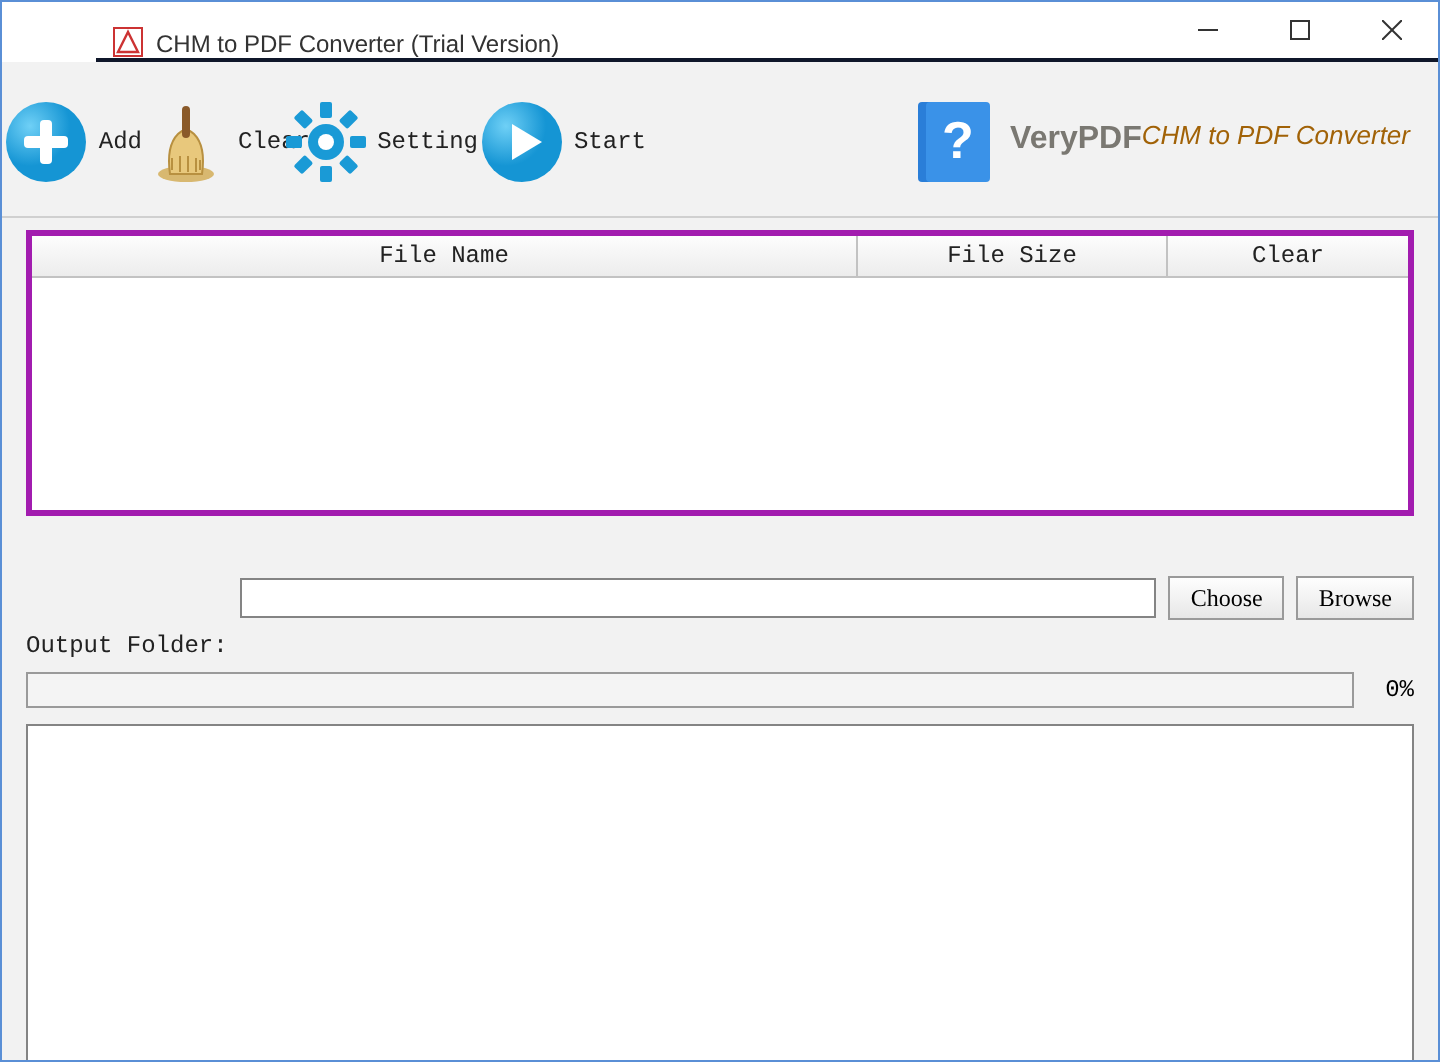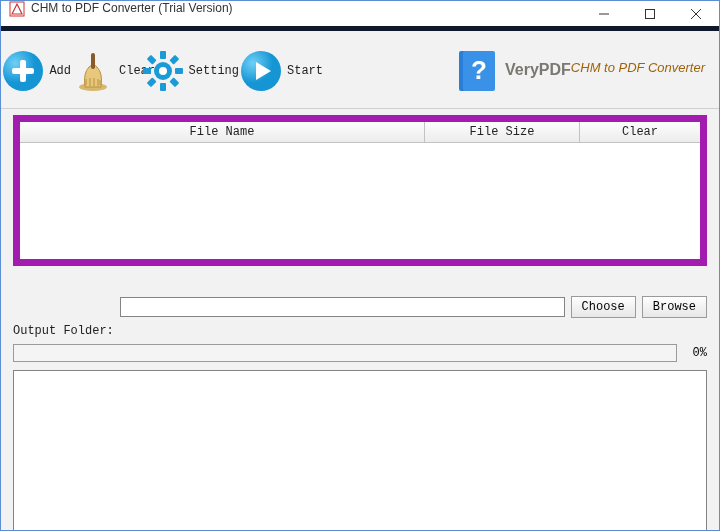--- a/index.html
+++ b/index.html
@@ -10,23 +10,24 @@
     width: 720px;
     height: 531px;
     overflow: hidden;
     border: 1px solid #5a8fd6;
   }
   
   .titlebar {
     height: 30px;
     background: #fff;
     display: flex;
-    align-items: flex-start;
-    border-bottom: 5px solid #0f172a;
+    align-items: flex-end;
+    border-bottom: 2px solid #0f172a;
     padding-left: 8px;
+    margin-left: 47px;
   }
   .app-icon {
     width: 16px; height: 16px;
     margin-right: 6px;
   }
   .title-text {
     flex: 1;
     font-size: 12px;
     color: #333;
   }
@@ -74,21 +75,21 @@
   .brand-text { display:flex;flex-direction:row;line-height:1.15; }
   .brand-name { font-size:16px;font-weight:bold;color:#7a7872; }
   .brand-sub { font-size:13px;font-weight:normal;font-style:italic;color:#a16207; }
 
   
   .content {
     padding: 6px 12px 10px 12px;
     background: #f2f2f2;
   }
   .filelist-wrap {
-    border: 7px solid #a21caf;
+    border: 3px solid #a21caf;
     background: #14532d;
   }
   .filelist-header {
     display: flex;
     background: linear-gradient(#fdfdfd,#ececec);
     border-bottom: 1px solid #c2c2c2;
   }
   .filelist-header .col {
     border-right: 1px solid #c2c2c2;
     padding: 3px 6px;
@@ -119,21 +120,21 @@
     background: #fff;
     padding: 1px 3px;
     font-family: inherit;
     font-size: 12px;
   }
   .smallbtn {
     height: 22px;
     padding: 0 10px;
     border: 1px solid #9a9a9a;
     background: linear-gradient(#fefefe,#e7e7e7);
-    font-family: Liberation Mono, monospace;
+    font-family: Liberation Serif, serif;
     font-size: 12px;
   }
 
   
   .progress-row {
     display:flex; align-items:center; margin-top:6px; gap:6px;
   }
   .progressbar {
     flex:1; height:18px;
     border:1px solid #9a9a9a;

